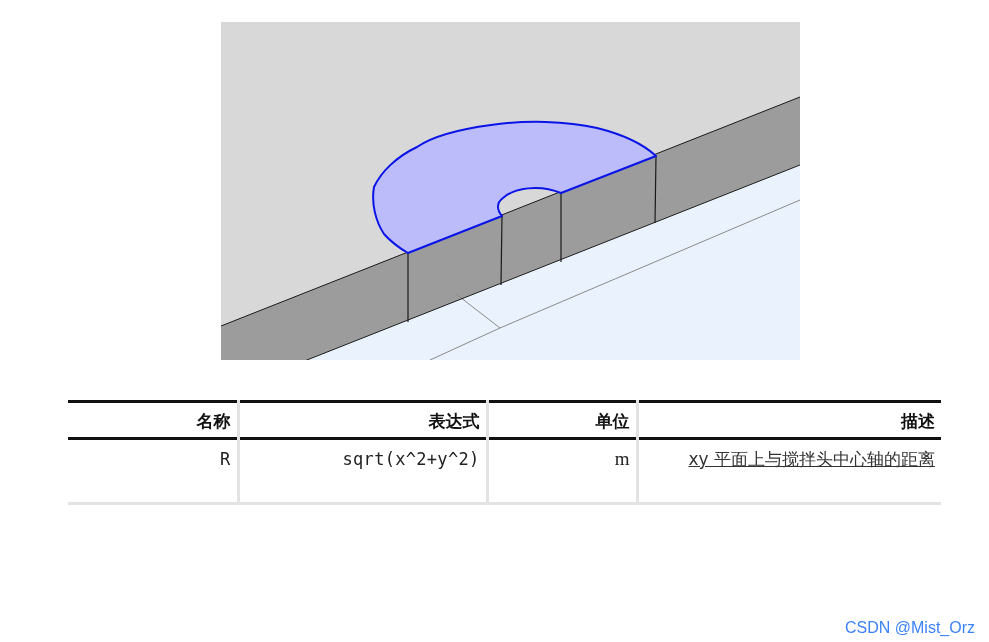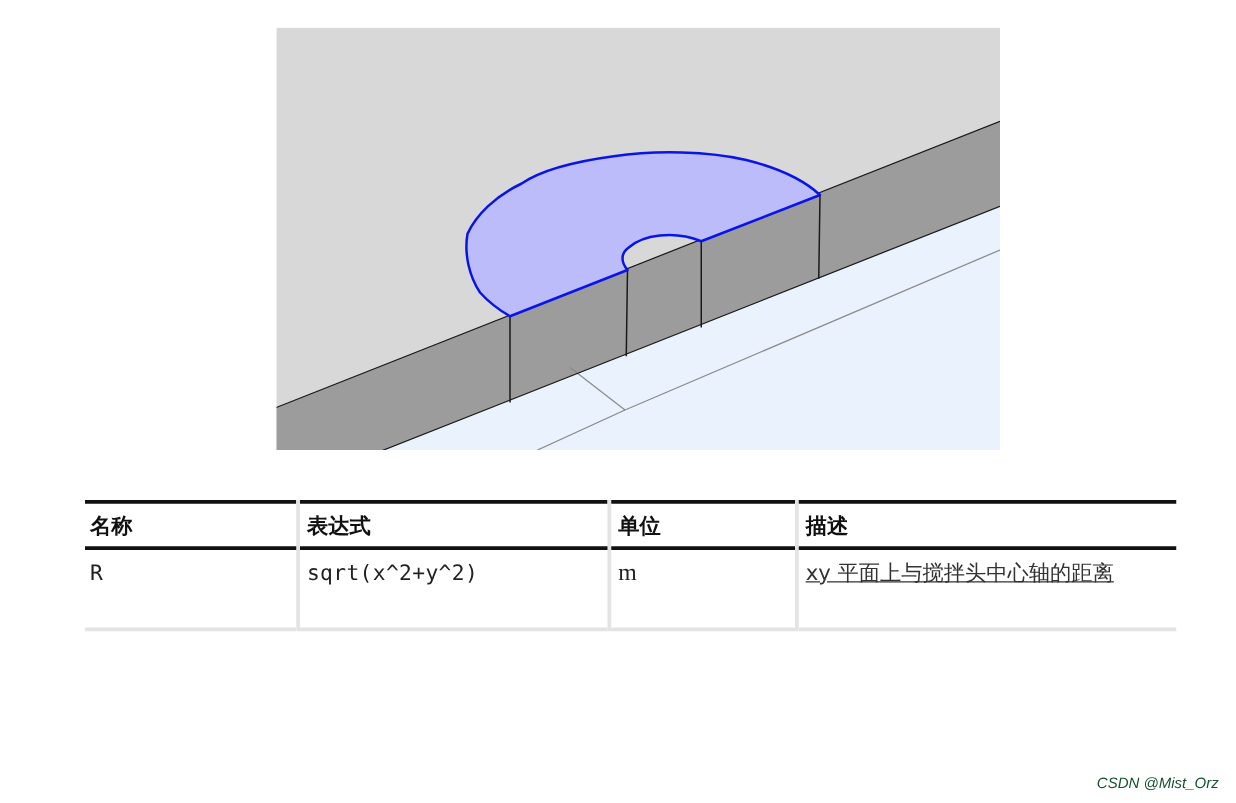--- a/index.html
+++ b/index.html
@@ -15,38 +15,38 @@
     position:absolute; left:68px; top:400px; width:873px;
   }
   table {
     border-collapse:collapse; width:873px; table-layout:fixed;
   }
   col.c1 { width:170px; } col.c2 { width:249px; } col.c3 { width:150px; } col.c4 { width:304px; }
   thead tr { border-top:3px solid #111; border-bottom:3px solid #111; }
   tbody tr.last { border-bottom:3px solid #111; }
   tbody tr.first { border-bottom:3px solid #e3e3e3; }
   th, td {
-    text-align:left; vertical-align:top; padding:0 6px;
+    text-align:right; vertical-align:top; padding:0 6px;
     border-left:3px solid #e3e3e3;
   }
   th:first-child, td:first-child { border-left:none; padding-left:4px; }
   th {
     font-family:"DejaVu Sans", sans-serif; font-weight:bold; font-size:17px; color:#111;
     height:32px; line-height:32px; padding-top:2px;
   }
   td { font-size:17px; padding-top:8px; padding-bottom:6px; }
   td.mono { font-family:"DejaVu Sans Mono", monospace; font-size:17px; line-height:22px; color:#222; letter-spacing:0.3px; }
   td.serif { font-family:"Liberation Serif", serif; font-size:19px; line-height:22px; color:#222; }
   td.desc { font-family:"DejaVu Sans", sans-serif; font-size:17px; line-height:22px; color:#333;text-decoration:underline; }
   tr.first td { height:48px; }
   tr.last td { height:90px; }
   .expr-line { display:block; }
   .watermark {
     position:absolute; right:14px; top:619px; font-family:"Liberation Sans", sans-serif;
-    font-size:12px; color:#14532d;font-style:italic;
+    font-size:16px; color:#3b82f6;
   }
 </style>
 </head>
 <body>
 
 <div class="figure">
   <svg width="579" height="338" viewBox="0 0 579 338">
 
     <rect x="0" y="0" width="579" height="338" fill="#d8d8d8"></rect>
 

